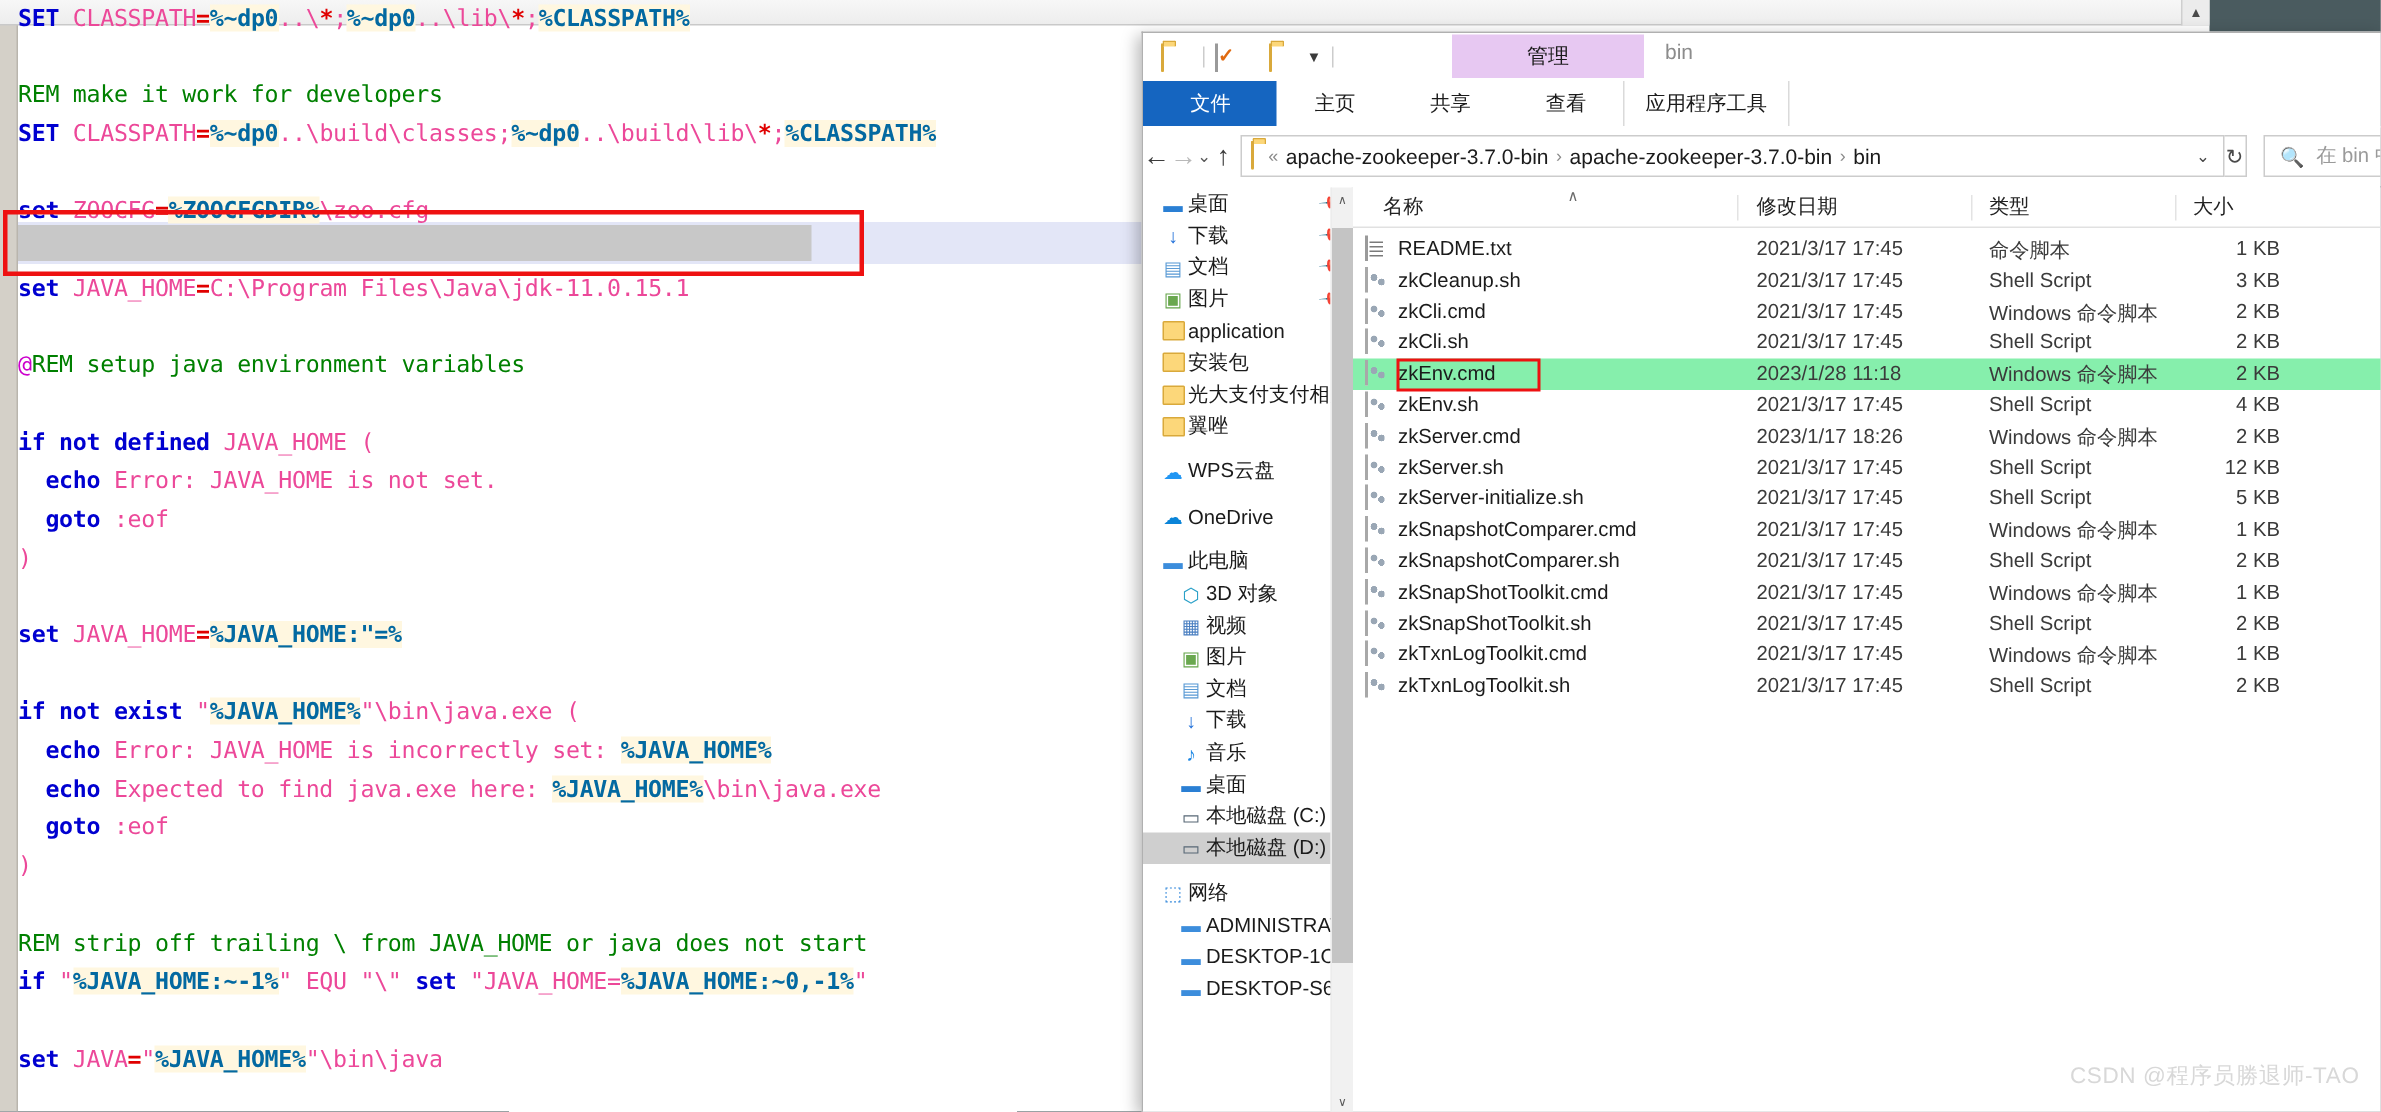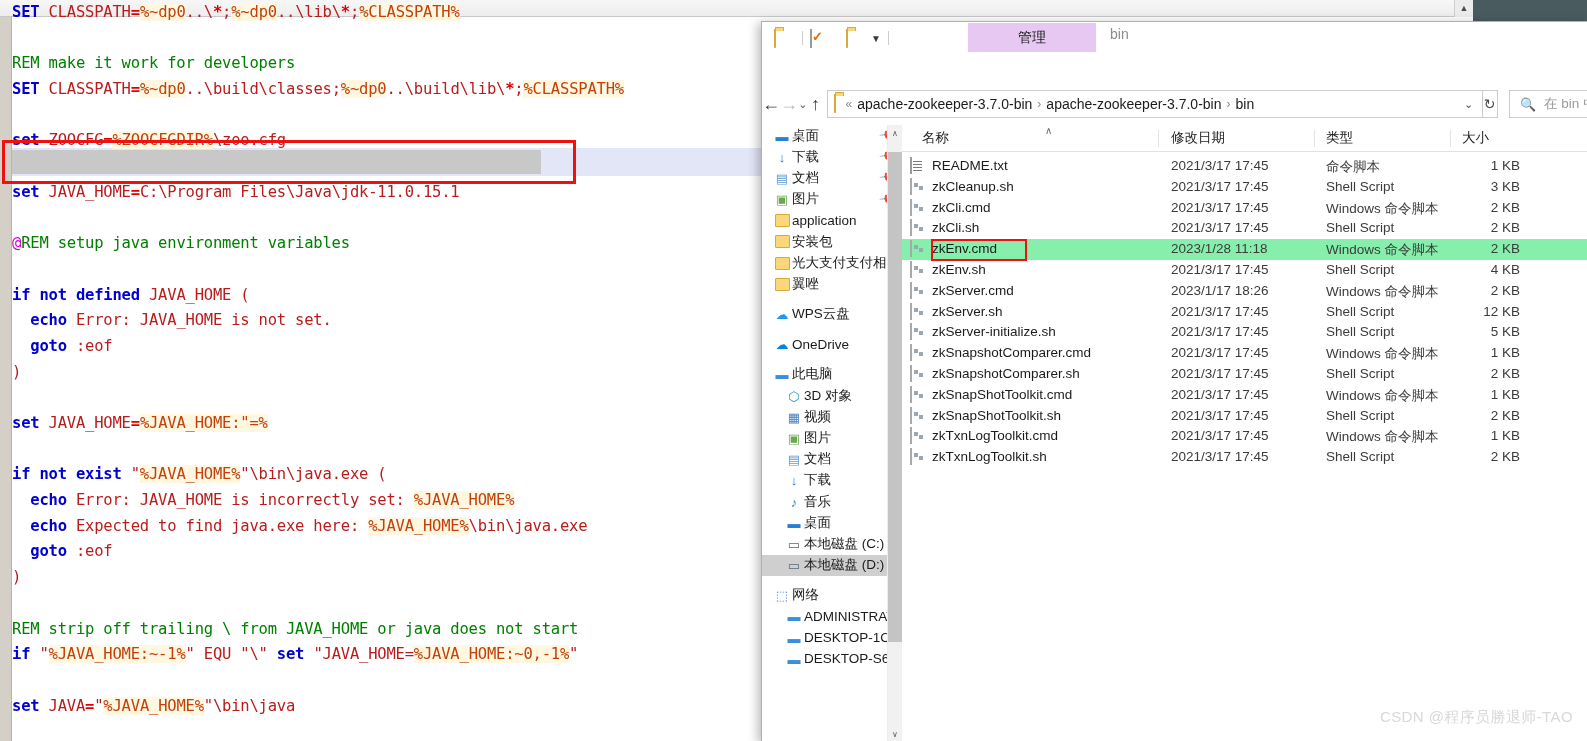--- a/index.html
+++ b/index.html
@@ -39,23 +39,23 @@
     font-size: 15.5px;
     line-height: 25.7px;
     white-space: pre;
     color: #000000;
     letter-spacing: -0.2px;
   }
   .code .ln { height: 25.7px; }
   .kw   { color: #0000d0; font-weight: bold; }
   .cmt  { color: #008000; }
   .at   { color: #cc00cc; }
-  .var  { color: #c2410c; font-weight: normal; background: #fff7e0; }
+  .var  { color: #0369a1; font-weight: bold; background: #fff7e0; }
   .eq   { color: #e00000; font-weight: bold; }
-  .pl   { color: #b91c1c; }
+  .pl   { color: #ec4899; }
 
   .hl-row {
     position: absolute; left: 12px; top: 148px;
     width: 1461px; height: 28px;
     background: #e3e6f7;
   }
   .hl-sel {
     position: absolute; left: 12px; top: 150px;
     width: 529px; height: 24px;
     background: #c8c8c8;
@@ -297,20 +297,27 @@
       <span class="qat-sep"></span>
       <span class="qat-ico"><span class="qat-doc"></span></span>
       <span class="qat-sep" style="visibility:hidden"></span>
       <span class="qat-ico"><span class="folder-ico"></span></span>
       <span class="qat-caret">▼</span>
       <span class="qat-sep"></span>
     </div>
     <div class="qat-mgmt">管理</div>
     <div class="qat-title">bin</div>
 
+    <div class="ribbon-tabs" id="ribbon-tabs">
+        <div class="rtab file">文件</div>
+        <div class="rtab">主页</div>
+        <div class="rtab">共享</div>
+        <div class="rtab">查看</div>
+        <div class="rtab apptools">应用程序工具</div>
+      </div>
 
     <div class="addrbar">
       <span class="nav-btn">←</span>
       <span class="nav-btn dim">→</span>
       <span class="nav-btn small">⌄</span>
       <span class="nav-btn">↑</span>
       <div class="addr-field">
         <span class="addr-ico"><span class="folder-ico"></span></span>
         <span class="addr-chev">«</span>
         <span class="crumb">apache-zookeeper-3.7.0-bin</span>

